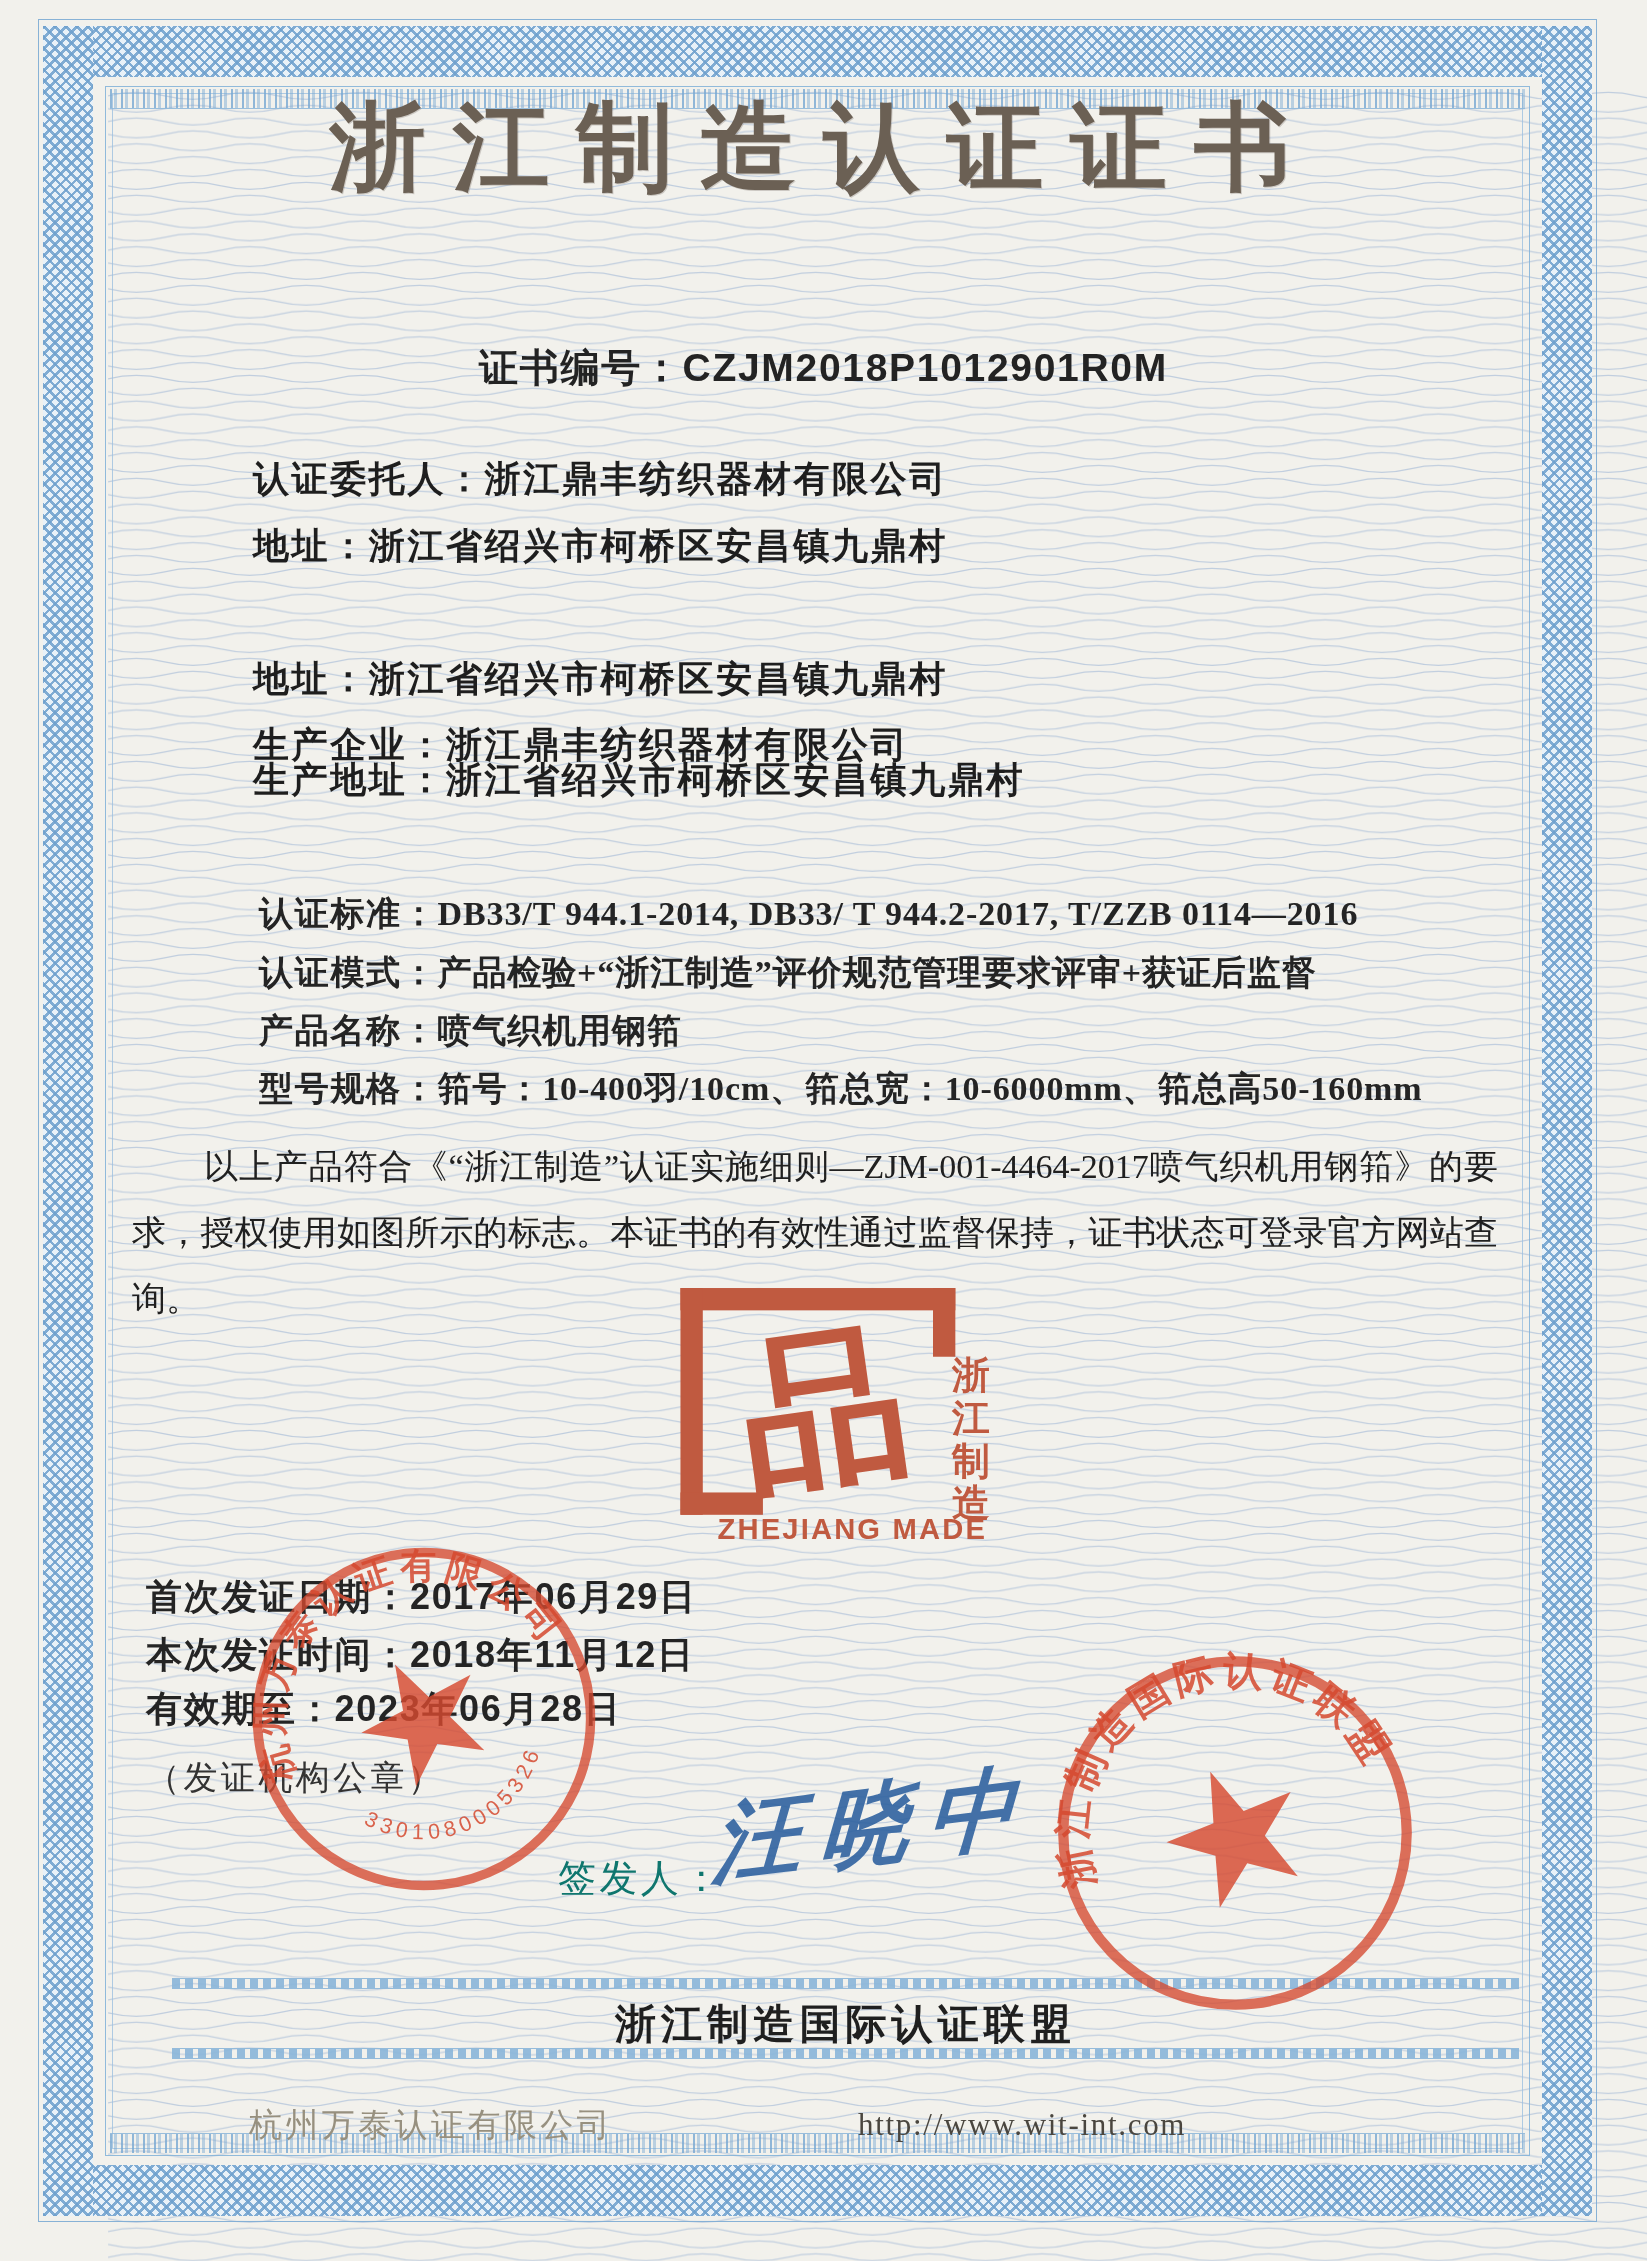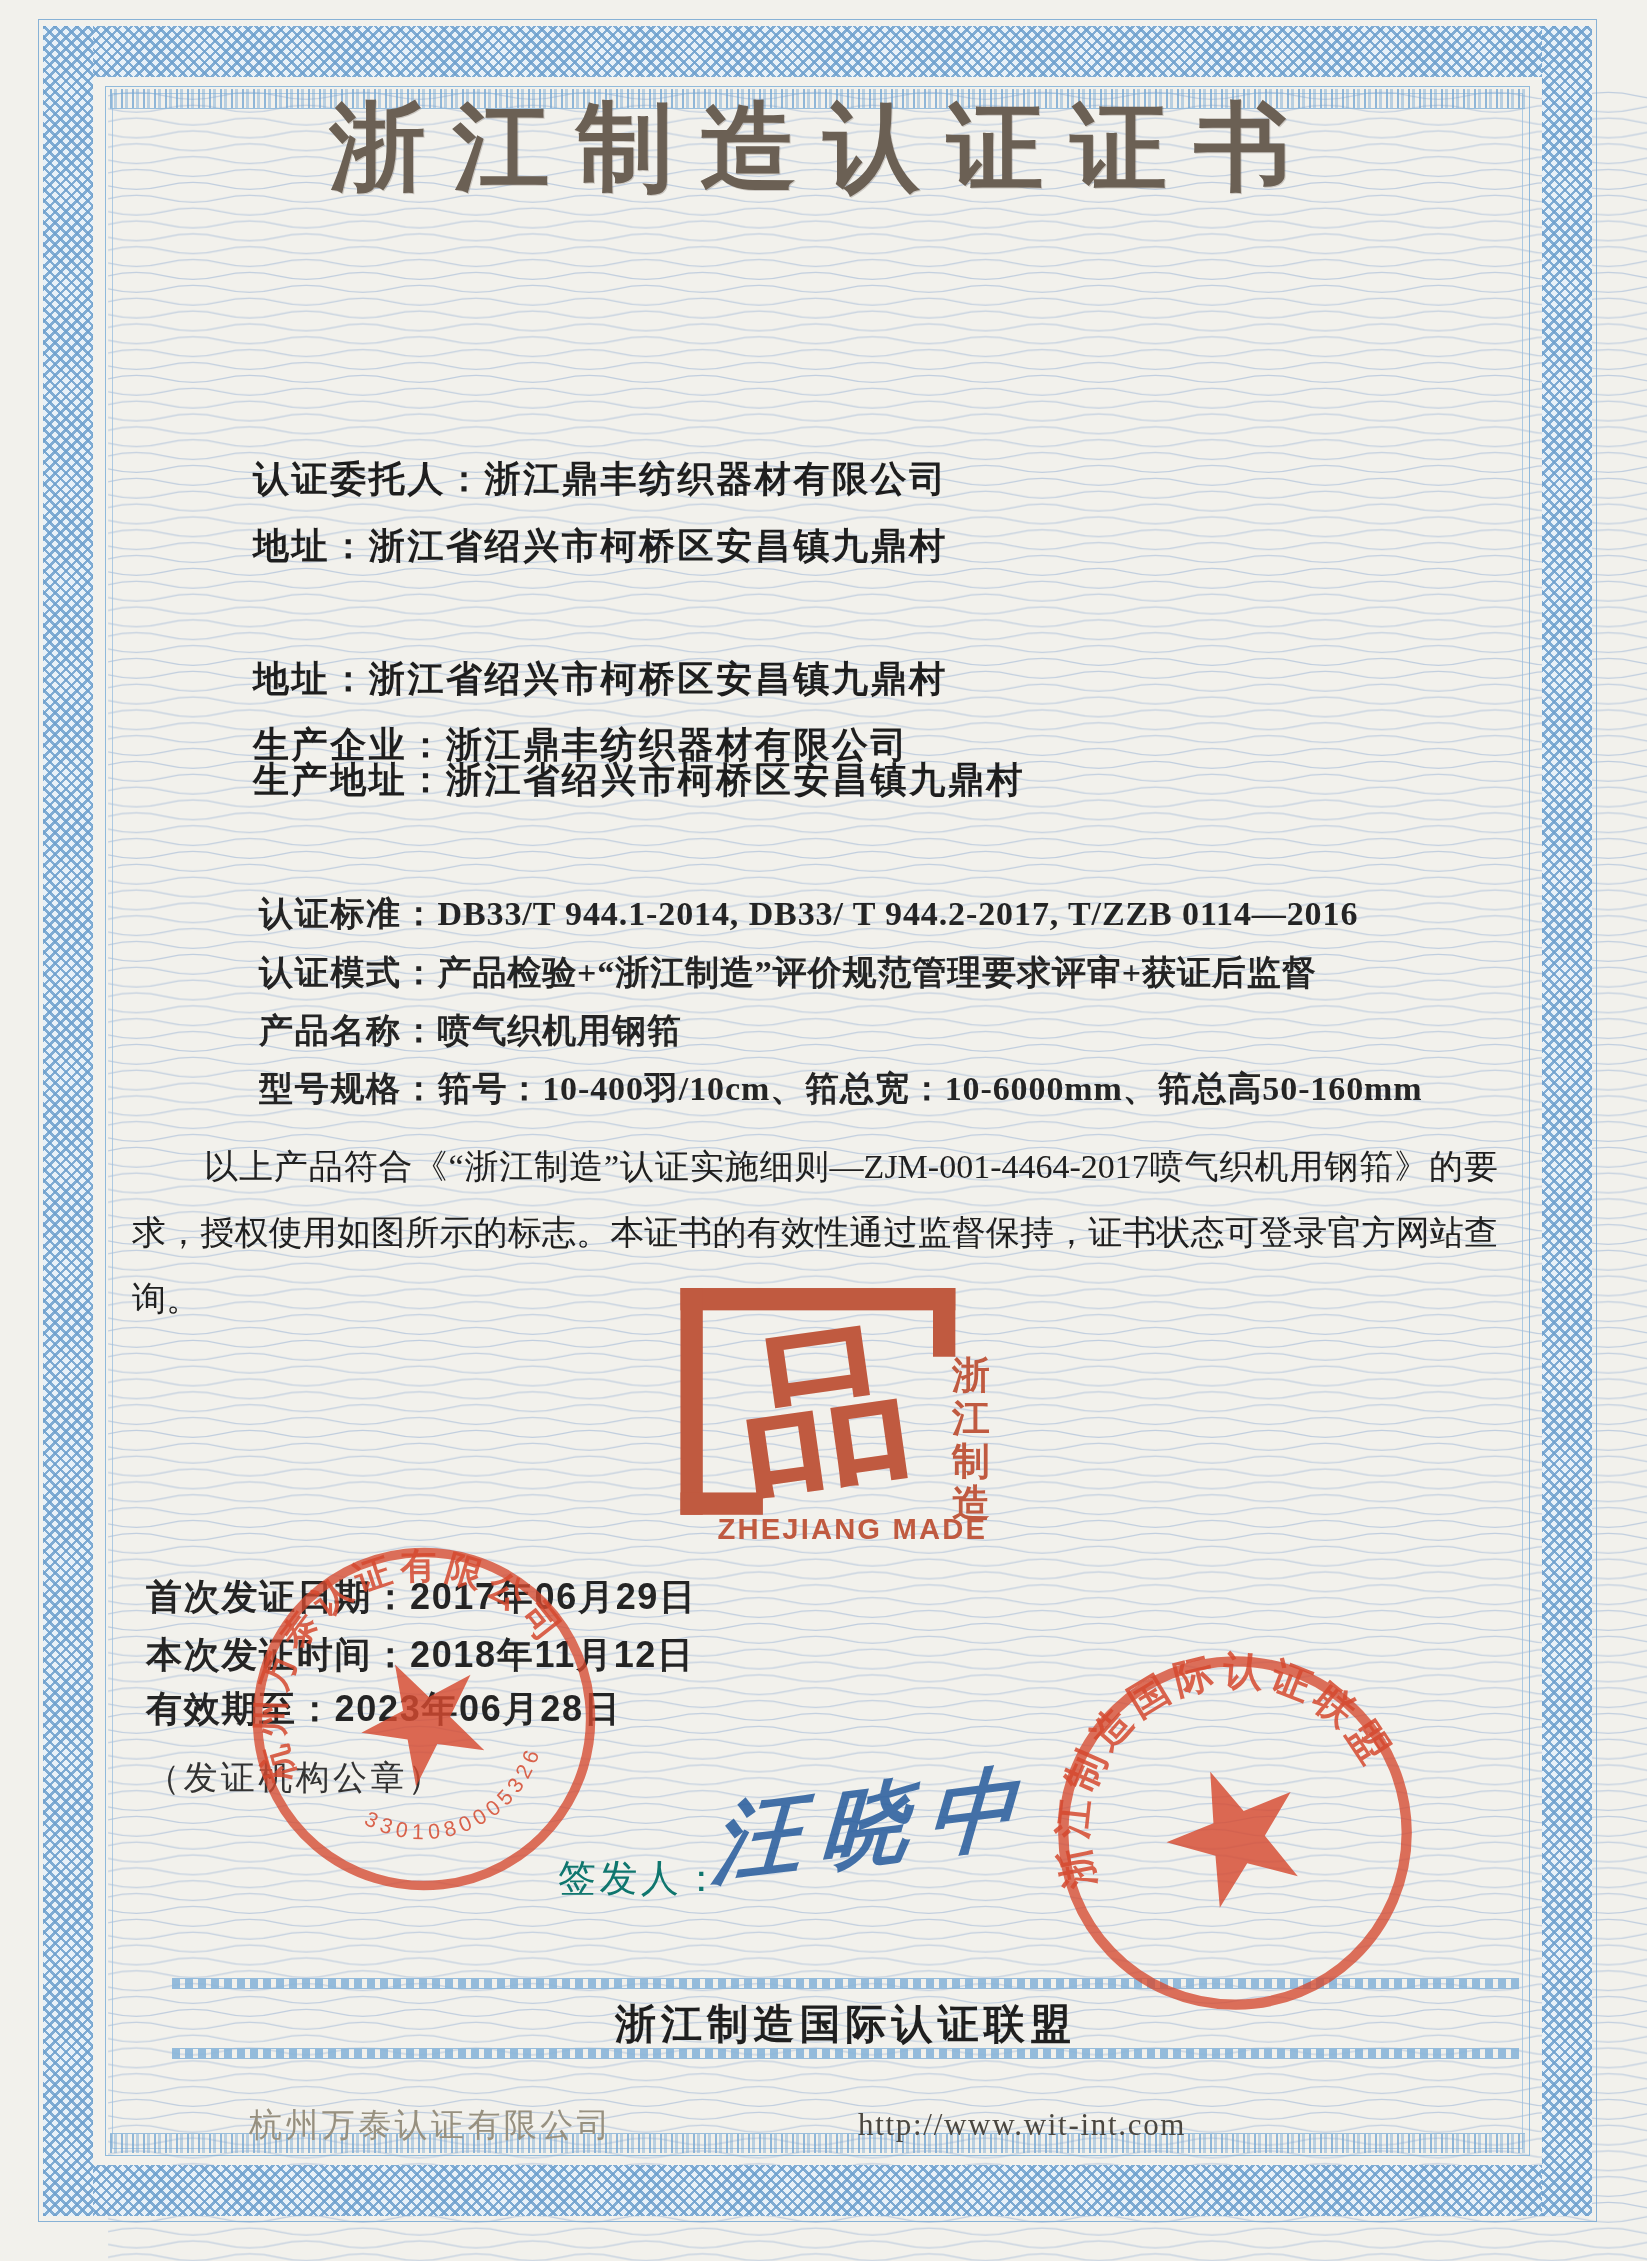--- a/index.html
+++ b/index.html
@@ -106,20 +106,23 @@
   <div class="band band-bottom"></div>
   <div class="band band-left"></div>
   <div class="band band-right"></div>
   <div class="inner-line-1"></div>
   <div class="inner-line-2"></div>
   <div class="orn-h orn-top"></div>
   <div class="orn-h orn-bottom"></div>
 
   <div class="title">浙江制造认证证书</div>
 
+  <div class="cert-no">
+    <span>证书编号：</span><span>CZJM2018P1012901R0M</span>
+  </div>
 
   <div class="field-line" style="top:455px"><span>认证委托人：</span><span>浙江鼎丰纺织器材有限公司</span></div>
   <div class="field-line" style="top:522px"><span>地址：</span><span>浙江省绍兴市柯桥区安昌镇九鼎村</span></div>
   <div class="field-line" style="top:655px"><span>地址：</span><span>浙江省绍兴市柯桥区安昌镇九鼎村</span></div>
   <div class="field-line" style="top:721px"><span>生产企业：</span><span>浙江鼎丰纺织器材有限公司</span></div>
   <div class="field-line" style="top:756px"><span>生产地址：</span><span>浙江省绍兴市柯桥区安昌镇九鼎村</span></div>
 
   <div class="spec-line" style="top:891px"><span class="lbl">认证标准：</span><span class="val">DB33/T 944.1-2014, DB33/ T 944.2-2017, T/ZZB 0114—2016</span></div>
   <div class="spec-line" style="top:950px"><span class="lbl">认证模式：</span><span class="val">产品检验+“浙江制造”评价规范管理要求评审+获证后监督</span></div>
   <div class="spec-line" style="top:1008px"><span class="lbl">产品名称：</span><span class="val">喷气织机用钢筘</span></div>

